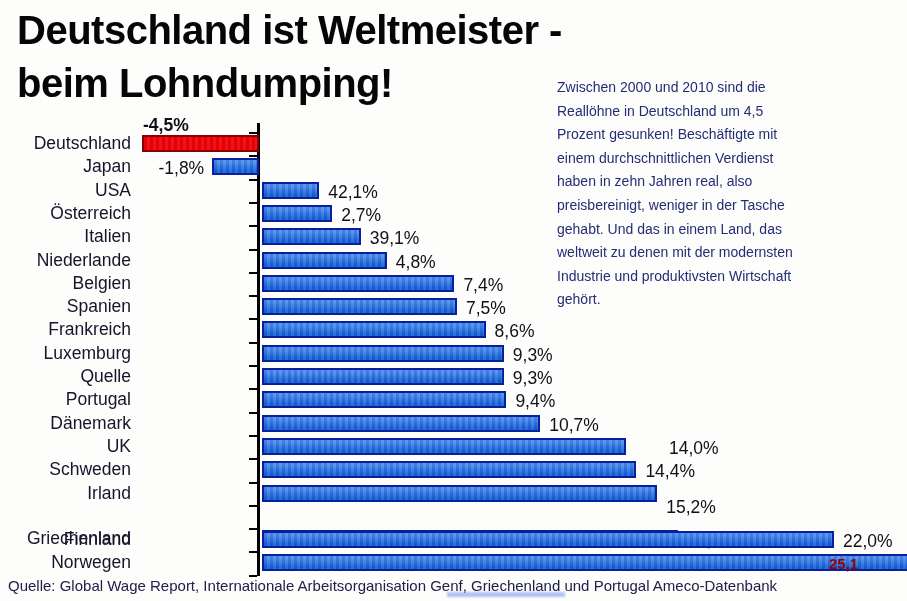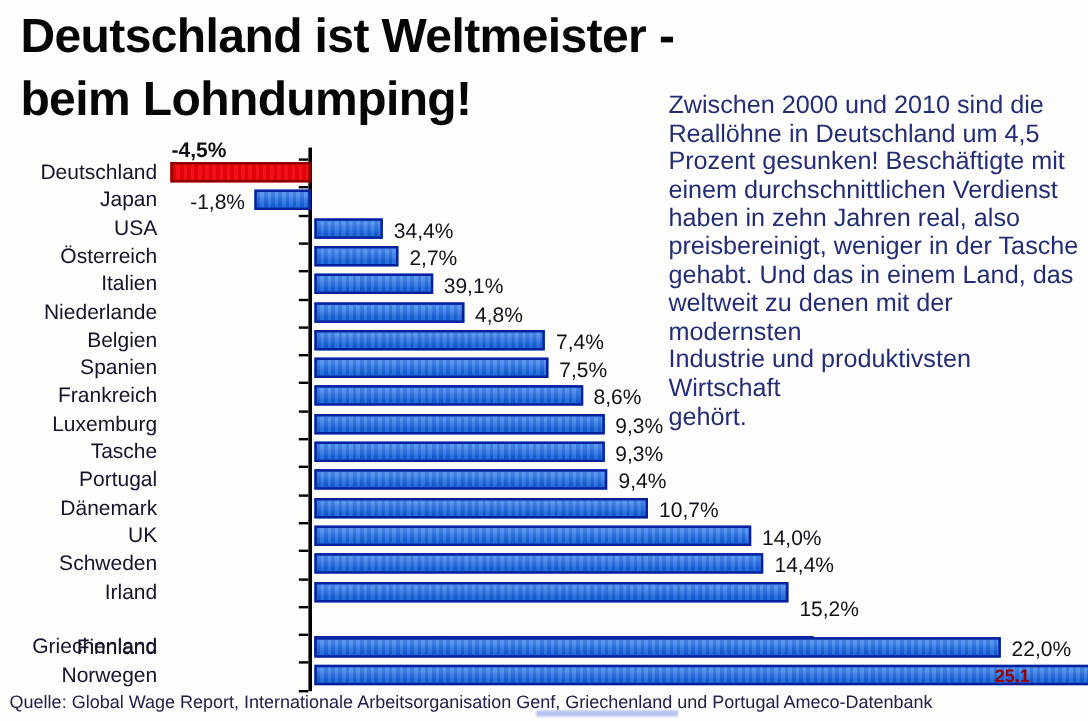--- a/index.html
+++ b/index.html
@@ -12,21 +12,21 @@
     position:relative;width:907px;height:601px;
     background:#fdfdfc;overflow:hidden;
   }
   .title{
     position:absolute;left:17px;top:4px;
     font-size:40px;font-weight:bold;color:#060606;
     line-height:53px;letter-spacing:-0.5px;white-space:nowrap;
   }
   .intro{
     position:absolute;left:557px;top:76px;
-    font-size:21px;line-height:23.6px;
+    font-size:14px;line-height:23.6px;
     white-space:pre-line;
   }
   .chart{
     position:absolute;left:0;top:132px;width:907px;height:462px;
   }
   .axis-line{
     position:absolute;left:257px;top:-9px;width:3px;height:453px;
     background:#000;
   }
   .tick{
@@ -125,21 +125,21 @@
           <div class="vlabel pos-above" style="left: 143px;">-4,5%</div>
         </div>
         <div class="row" style="top: 23.3px; padding-left: 24px;">
           <div class="country">Japan</div>
           <div class="bar bar-blue" style="width: 46.8px; left: 212.2px;"></div>
           <div class="vlabel pos-left" style="left: 204.2px;">-1,8%</div>
         </div>
         <div class="row" style="top: 46.6px;">
           <div class="country">USA</div>
           <div class="bar bar-blue" style="width: 57.2px; left: 262px;"></div>
-          <div class="vlabel pos-right" style="left: 328.2px;">34,4%</div>
+          <div class="vlabel pos-right" style="left: 328.2px;">42,1%</div>
         </div>
         <div class="row" style="top: 69.9px;">
           <div class="country">Österreich</div>
           <div class="bar bar-blue" style="width: 70.2px; left: 262px;"></div>
           <div class="vlabel pos-right" style="left: 341.2px;">2,7%</div>
         </div>
         <div class="row" style="top: 93.2px;">
           <div class="country">Italien</div>
           <div class="bar bar-blue" style="width: 98.8px; left: 262px;"></div>
           <div class="vlabel pos-right" style="left: 369.8px;">39,1%</div>
@@ -163,38 +163,38 @@
           <div class="country">Frankreich</div>
           <div class="bar bar-blue" style="width: 223.6px; left: 262px;"></div>
           <div class="vlabel pos-right" style="left: 494.6px;">8,6%</div>
         </div>
         <div class="row" style="top: 209.7px;">
           <div class="country">Luxemburg</div>
           <div class="bar bar-blue" style="width: 241.8px; left: 262px;"></div>
           <div class="vlabel pos-right" style="left: 512.8px;">9,3%</div>
         </div>
         <div class="row" style="top: 233px;">
-          <div class="country">Tasche</div>
+          <div class="country">Quelle</div>
           <div class="bar bar-blue" style="width: 241.8px; left: 262px;"></div>
           <div class="vlabel pos-right" style="left: 512.8px;">9,3%</div>
         </div>
         <div class="row" style="top: 256.3px;">
           <div class="country">Portugal</div>
           <div class="bar bar-blue" style="width: 244.4px; left: 262px;"></div>
           <div class="vlabel pos-right" style="left: 515.4px;">9,4%</div>
         </div>
         <div class="row" style="top: 279.6px;">
           <div class="country">Dänemark</div>
           <div class="bar bar-blue" style="width: 278.2px; left: 262px;"></div>
           <div class="vlabel pos-right" style="left: 549.2px;">10,7%</div>
         </div>
         <div class="row" style="top: 302.9px;">
           <div class="country">UK</div>
           <div class="bar bar-blue" style="width: 364px; left: 262px;"></div>
-          <div class="vlabel pos-right" style="left: 635px;">14,0%</div>
+          <div class="vlabel pos-right" style="left: 669px;">14,0%</div>
         </div>
         <div class="row" style="top: 326.2px;">
           <div class="country">Schweden</div>
           <div class="bar bar-blue" style="width: 374.4px; left: 262px;"></div>
           <div class="vlabel pos-right" style="left: 645.4px;">14,4%</div>
         </div>
         <div class="row" style="top: 349.5px;">
           <div class="country">Irland</div>
           <div class="bar bar-blue" style="width: 395.2px; left: 262px;"></div>
           <div class="vlabel pos-right" style="left: 666.2px; margin-top: 12px;">15,2%</div>

